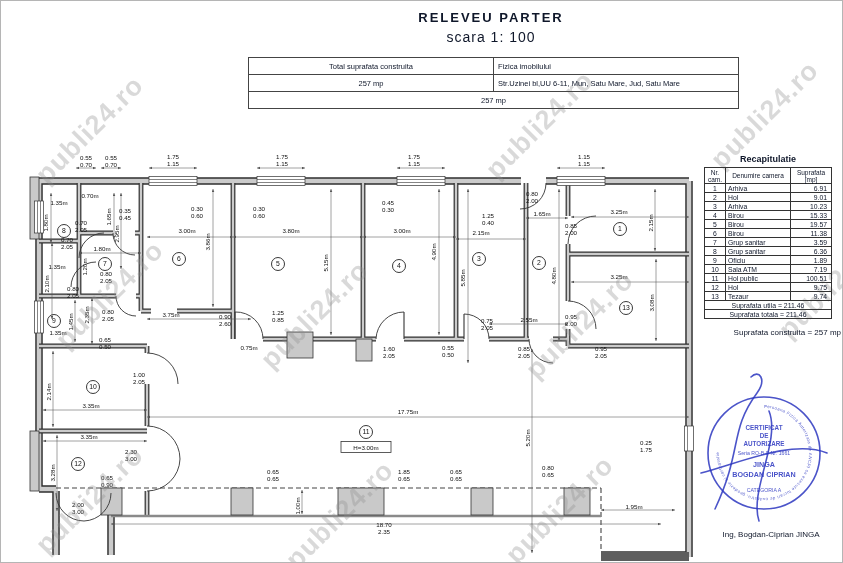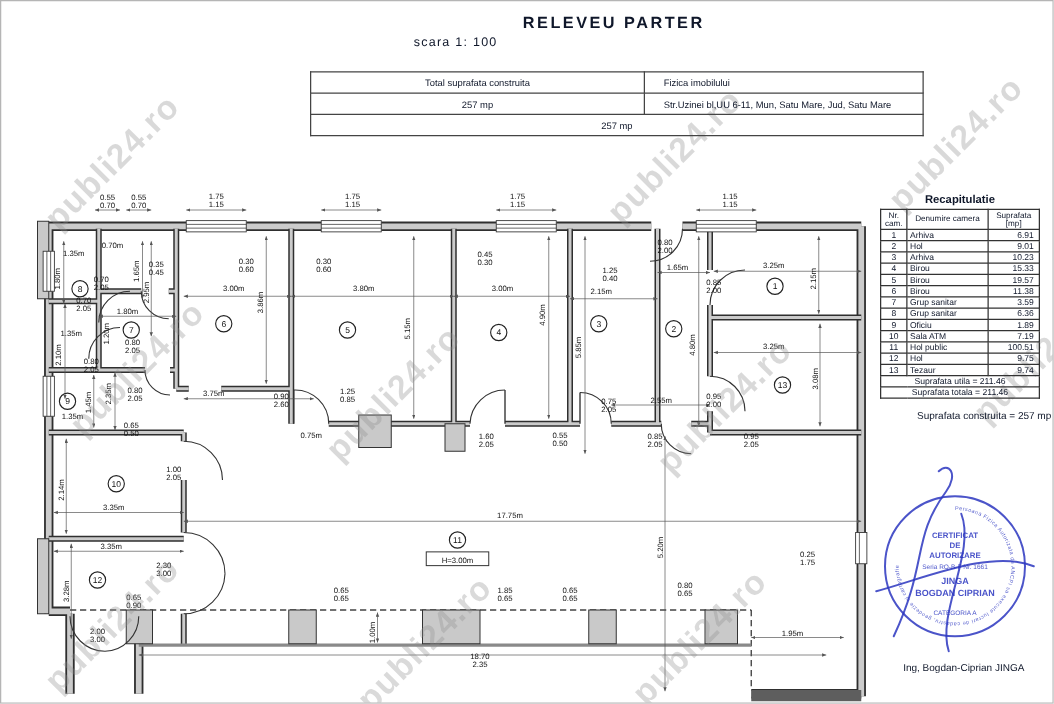--- a/index.html
+++ b/index.html
@@ -2,24 +2,24 @@
 <html><head>
 <meta charset="utf-8">
 <style>
   html,body{margin:0;padding:0;background:#e8e8e8;}
   #page{position:relative;width:843px;height:563px;background:#fff;overflow:hidden;
         font-family:"Liberation Sans",sans-serif;border:1px solid #b5b5b5;box-sizing:border-box;}
   #plan{position:absolute;left:0;top:0;width:843px;height:563px;}
   .overlay{position:absolute;color:#0f172a;}
   
   #title{left:330px;top:9px;width:320px;text-align:center;font-size:13px;font-weight:bold;letter-spacing:2px;}
-  #scale{left:330px;top:28px;width:320px;font-size:10px;letter-spacing:1px;}
+  #scale{left:330px;top:28px;width:320px;text-align:center;font-size:14px;letter-spacing:1px;}
   
   #infotbl{left:247px;top:56px;width:491px;border-collapse:collapse;font-size:7.5px;}
-  #infotbl td{border:1px solid #444;padding:1px 15px;height:14px;vertical-align:middle;}
+  #infotbl td{border:1px solid #444;padding:1px 4px;height:14px;vertical-align:middle;}
   #infotbl .c{text-align:center;}
   
   #recap{left:694px;top:153px;width:146px;}
   #recaptitle{text-align:center;font-size:9px;font-weight:bold;margin-bottom:3px;}
   #recaptbl{border-collapse:collapse;font-size:6.8px;margin:0 auto;}
   #recaptbl th,#recaptbl td{border:0.8px solid #333;padding:0.5px 2px;}
   #recaptbl th{font-weight:normal;font-size:6.5px;text-align:center;}
   #recaptbl td.c0{width:16px;text-align:center;}
   #recaptbl td.c1{width:60px;text-align:left;}
   #recaptbl td.c2{width:34px;text-align:right;padding-right:4px;}

